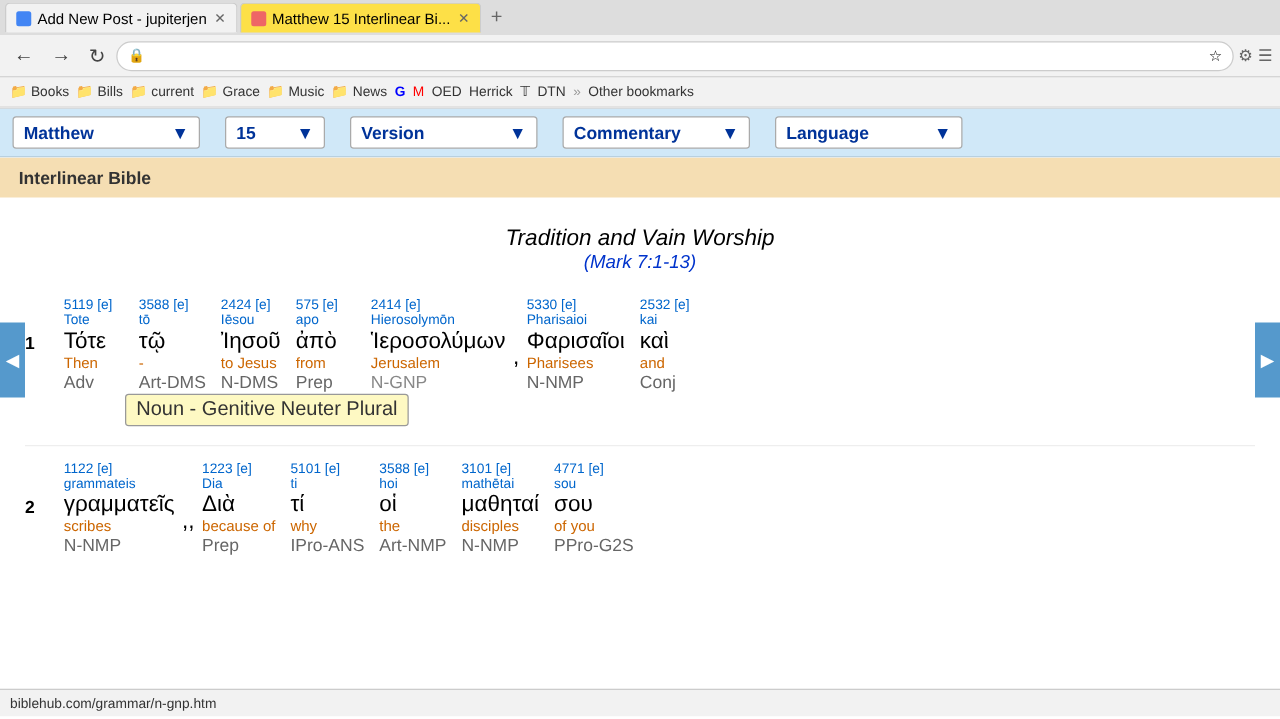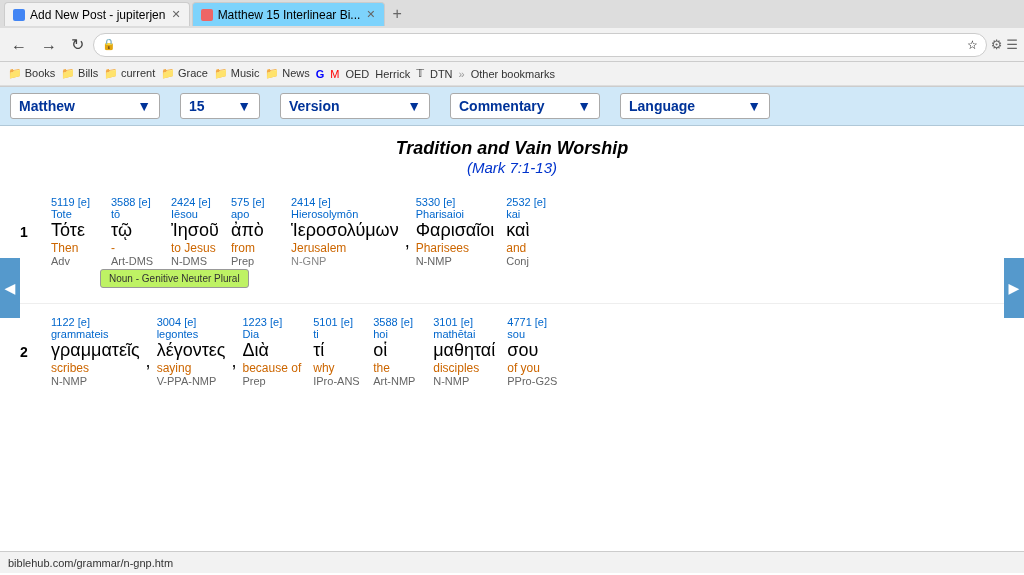--- a/index.html
+++ b/index.html
@@ -2,21 +2,21 @@
 <html><head>
   <meta charset="utf-8">
   <style>
     * { box-sizing: border-box; margin: 0; padding: 0; }
     body { font-family: Arial, sans-serif; font-size: 13px; background: #fff; width: 1024px; height: 575px; overflow: hidden; }
 
     
     .browser-chrome { background: #f2f2f2; border-bottom: 1px solid #ccc; }
     .tab-bar { display: flex; align-items: center; background: #ddd; height: 28px; padding: 0 4px; }
     .tab { display: flex; align-items: center; background: #f2f2f2; border: 1px solid #ccc; border-bottom: none; border-radius: 4px 4px 0 0; padding: 0 8px; height: 24px; font-size: 12px; margin-right: 2px; min-width: 160px; }
-    .tab.active { background: #7dd3fc; z-index: 1; }
+    .tab.active { background: #fde047; z-index: 1; }
     .tab-close { margin-left: 6px; cursor: pointer; color: #666; font-size: 11px; }
     .tab-new { background: none; border: none; font-size: 16px; cursor: pointer; color: #666; padding: 0 6px; }
     .tab-icon { width: 12px; height: 12px; background: #4285f4; border-radius: 2px; margin-right: 5px; }
 
     .nav-bar { display: flex; align-items: center; background: #f2f2f2; height: 34px; padding: 0 6px; gap: 4px; border-bottom: 1px solid #ccc; }
     .nav-btn { background: none; border: none; cursor: pointer; color: #444; font-size: 16px; padding: 2px 5px; }
     .nav-btn:disabled { color: #bbb; cursor: default; }
     .address-bar { flex: 1; display: flex; align-items: center; background: #fff; border: 1px solid #ccc; border-radius: 12px; height: 24px; padding: 0 8px; font-size: 12px; gap: 4px; }
     .address-bar input { border: none; outline: none; flex: 1; font-size: 12px; }
     .nav-icons { display: flex; gap: 4px; }
@@ -30,38 +30,38 @@
     .dropdown-select { display: flex; align-items: center; background: #fff; border: 1px solid #aaa; border-radius: 3px; padding: 4px 8px; min-width: 150px; justify-content: space-between; cursor: pointer; font-size: 14px; font-weight: bold; color: #003399; }
     .dropdown-select span { font-size: 14px; font-weight: bold; color: #003399; }
     .dropdown-arrow { color: #666; font-size: 10px; }
 
     
     .content-area { background: #fff; padding: 0 20px; overflow-y: auto; height: calc(575px - 28px - 34px - 24px - 42px - 22px); }
 
     .bible-header { background: #f5deb3; padding: 8px 15px; margin: 0 -20px 10px -20px; font-size: 14px; font-weight: bold; color: #333; }
 
     .title-section { text-align: center; padding: 12px 0 8px; }
-    .title-section h2 { font-size: 18px; font-style: italic; font-weight: bold; color: #000; }
+    .title-section h2 { font-size: 18px; font-style: italic; font-weight: normal; color: #000; }
     .title-section p { font-size: 15px; font-style: italic; color: #0033cc; }
 
     
     .verse-section { margin: 10px 0; }
     .verse-row { display: flex; align-items: flex-start; gap: 0; }
     .verse-num { font-weight: bold; font-size: 14px; min-width: 20px; margin-right: 5px; margin-top: 30px; }
     .words-container { display: flex; flex-wrap: nowrap; gap: 0; flex: 1; }
     .word-cell { display: flex; flex-direction: column; align-items: flex-start; padding: 2px 6px; min-width: 60px; }
     .word-strongs { font-size: 11px; color: #0066cc; cursor: pointer; }
     .word-translit { font-size: 11px; color: #0066cc; cursor: pointer; }
     .word-greek { font-size: 18px; color: #000; font-weight: normal; }
     .word-english { font-size: 12px; color: #cc6600; }
-    .word-parse { font-size: 11px; color: #666; }
+    .word-parse { font-size: 14px; color: #666; }
     .word-punct { font-size: 18px; color: #000; align-self: center; margin-top: 20px; }
 
     
-    .tooltip-box { background: #bef264; border: 1px solid #999; border-radius: 3px; padding: 3px 8px; font-size: 10px; color: #333; display: inline-block; position: relative; margin-left: 10px; margin-top: 5px; }
+    .tooltip-box { background: #fef9c3; border: 1px solid #999; border-radius: 3px; padding: 3px 8px; font-size: 16px; color: #333; display: inline-block; position: relative; margin-left: 10px; margin-top: 5px; }
 
     
     .status-bar { background: #f2f2f2; border-top: 1px solid #ccc; height: 22px; display: flex; align-items: center; padding: 0 8px; font-size: 11px; color: #333; }
 
     
     .side-nav { position: fixed; top: 50%; transform: translateY(-50%); width: 20px; height: 60px; background: #5599cc; display: flex; align-items: center; justify-content: center; cursor: pointer; color: white; font-size: 14px; z-index: 100; }
     .side-nav-left { left: 0; }
     .side-nav-right { right: 0; }
 
     .separator { color: #999; font-size: 11px; }
@@ -140,20 +140,23 @@
   <div class="dropdown-select">
     <span>Language</span>
     <span class="dropdown-arrow">▼</span>
   </div>
 </div>
 
 <div class="side-nav side-nav-left">◀</div>
 <div class="side-nav side-nav-right">▶</div>
 
 <div class="content-area">
+  <div class="bible-header">
+    <span>Interlinear Bible</span>
+  </div>
 
   <div class="title-section">
     <h2>Tradition and Vain Worship</h2>
     <p>(Mark 7:1-13)</p>
   </div>
 
   <div class="verse-section">
     <div class="verse-row">
       <span class="verse-num">1</span>
       <div class="words-container">
@@ -233,27 +236,20 @@
 
         <div class="word-cell">
           <span class="word-strongs">1122 [e]</span>
           <span class="word-translit">grammateis</span>
           <span class="word-greek">γραμματεῖς</span>
           <span class="word-english">scribes</span>
           <span class="word-parse">N-NMP</span>
         </div>
         <span class="word-punct">,</span>
 
-        <div class="word-cell">
-          <span class="word-strongs">3004 [e]</span>
-          <span class="word-translit">legontes</span>
-          <span class="word-greek">λέγοντες</span>
-          <span class="word-english">saying</span>
-          <span class="word-parse">V-PPA-NMP</span>
-        </div>
         <span class="word-punct">,</span>
 
         <div class="word-cell">
           <span class="word-strongs">1223 [e]</span>
           <span class="word-translit">Dia</span>
           <span class="word-greek">Διὰ</span>
           <span class="word-english">because of</span>
           <span class="word-parse">Prep</span>
         </div>
 

